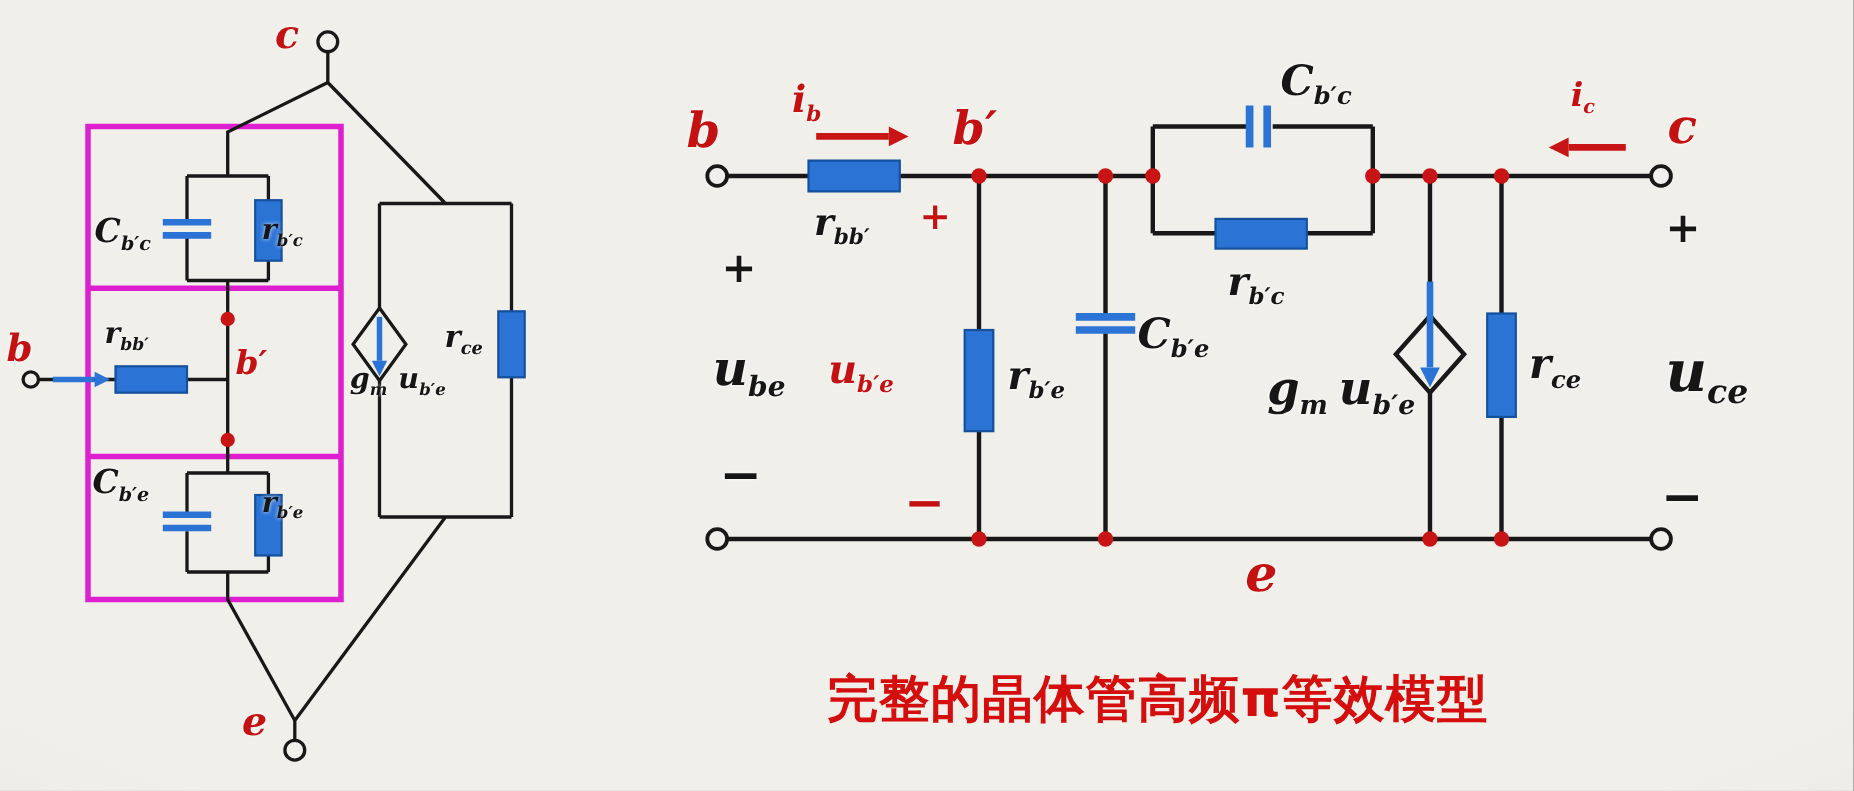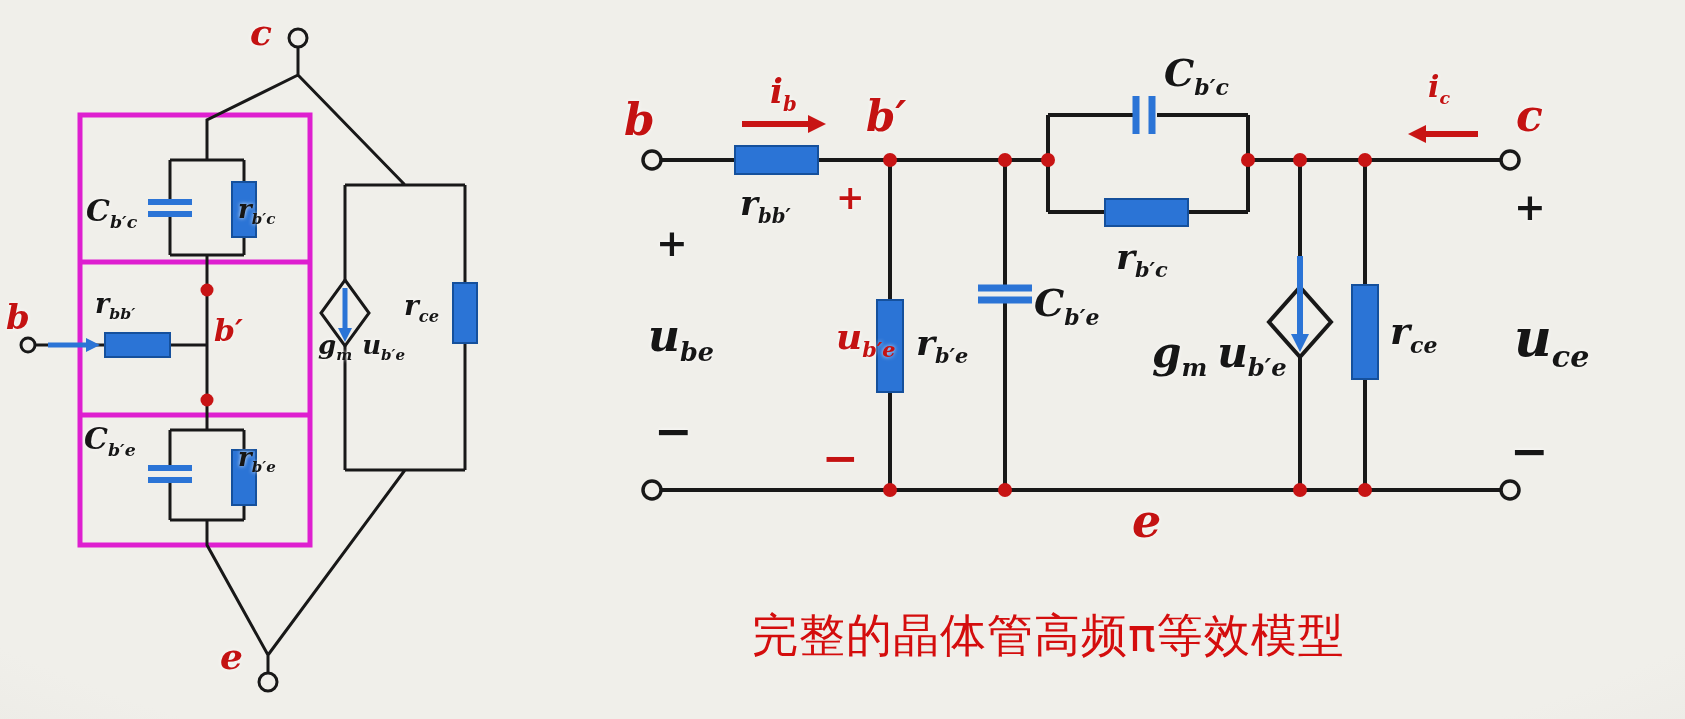--- a/index.html
+++ b/index.html
@@ -12,21 +12,21 @@
   .lbl{
     position:absolute;font-style:italic;font-weight:bold;color:#161616;
     line-height:1;white-space:nowrap;text-shadow:0 0 4px rgba(255,255,255,.85);
     font-family:"DejaVu Serif", serif;
   }
   .lbl sub{font-size:.58em;line-height:1;}
   .red{color:#c41212;}
   .sp{margin-left:10px;}
   .caption{
     position:absolute;font-family:"DejaVu Sans", sans-serif;font-style:normal;
-    font-weight:normal;color:#d40d0d;letter-spacing:1px;line-height:1;
+    font-weight:bold;color:#d40d0d;letter-spacing:1px;line-height:1;
   }
 </style>
 </head>
 <body>
 
 <div class="stage">
 
   <svg width="1685" height="719" viewBox="0 0 1685 719">
 
     <g>
@@ -144,33 +144,33 @@
   <div class="lbl" style="left:84px;top:424px;font-size:30px"><span>C</span><sub>b′e</sub></div>
   <div class="lbl" style="left:238px;top:444px;font-size:26px"><span>r</span><sub>b′e</sub></div>
   <div class="lbl" style="left:318px;top:332px;font-size:26px"><span>g</span><sub>m</sub><span class="sp">u</span><sub>b′e</sub></div>
   <div class="lbl" style="left:404px;top:292px;font-size:28px"><span>r</span><sub>ce</sub></div>
 
   <div class="lbl red" style="left:624px;top:98px;font-size:44px">b</div>
   <div class="lbl red" style="left:866px;top:96px;font-size:42px">b′</div>
   <div class="lbl red" style="left:1516px;top:94px;font-size:44px">c</div>
   <div class="lbl red" style="left:1132px;top:498px;font-size:46px">e</div>
 
-  <div class="lbl red" style="left:770px;top:74px;font-size:34px"><span>i</span><sub>b</sub></div>
+  <div class="lbl red" style="left:720px;top:74px;font-size:34px"><span>i</span><sub>b</sub></div>
   <div class="lbl red" style="left:1428px;top:72px;font-size:30px"><span>i</span><sub>c</sub></div>
 
   <div class="lbl" style="left:740px;top:186px;font-size:34px"><span>r</span><sub>bb′</sub></div>
   <div class="lbl" style="left:916px;top:324px;font-size:36px"><span>r</span><sub>b′e</sub></div>
   <div class="lbl" style="left:1034px;top:284px;font-size:38px"><span>C</span><sub>b′e</sub></div>
   <div class="lbl" style="left:1164px;top:54px;font-size:38px"><span>C</span><sub>b′c</sub></div>
   <div class="lbl" style="left:1116px;top:238px;font-size:36px"><span>r</span><sub>b′c</sub></div>
   <div class="lbl" style="left:1152px;top:332px;font-size:42px"><span>g</span><sub>m</sub><span class="sp">u</span><sub>b′e</sub></div>
   <div class="lbl" style="left:1390px;top:312px;font-size:38px"><span>r</span><sub>ce</sub></div>
 
   <div class="lbl red" style="left:836px;top:180px;font-size:34px">+</div>
-  <div class="lbl red" style="left:836px;top:318px;font-size:36px"><span>u</span><sub>b′e</sub></div>
+  <div class="lbl red" style="left:753px;top:318px;font-size:36px"><span>u</span><sub>b′e</sub></div>
   <div class="lbl red" style="left:822px;top:436px;font-size:44px">−</div>
 
   <div class="lbl" style="left:656px;top:224px;font-size:38px">+</div>
   <div class="lbl" style="left:648px;top:314px;font-size:44px"><span>u</span><sub>be</sub></div>
   <div class="lbl" style="left:654px;top:408px;font-size:46px">−</div>
 
   <div class="lbl" style="left:1514px;top:188px;font-size:38px">+</div>
   <div class="lbl" style="left:1514px;top:312px;font-size:52px"><span>u</span><sub>ce</sub></div>
   <div class="lbl" style="left:1510px;top:428px;font-size:46px">−</div>
 

